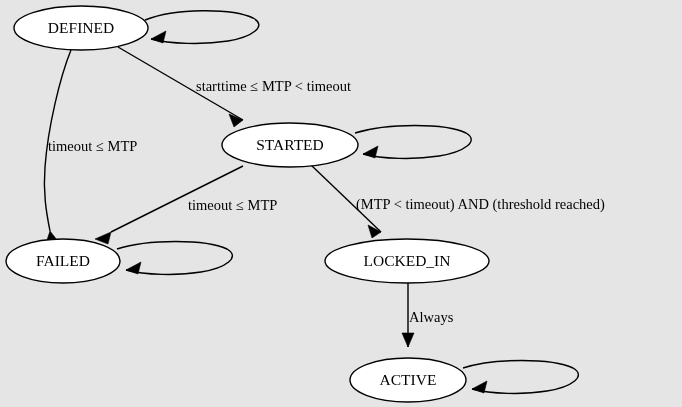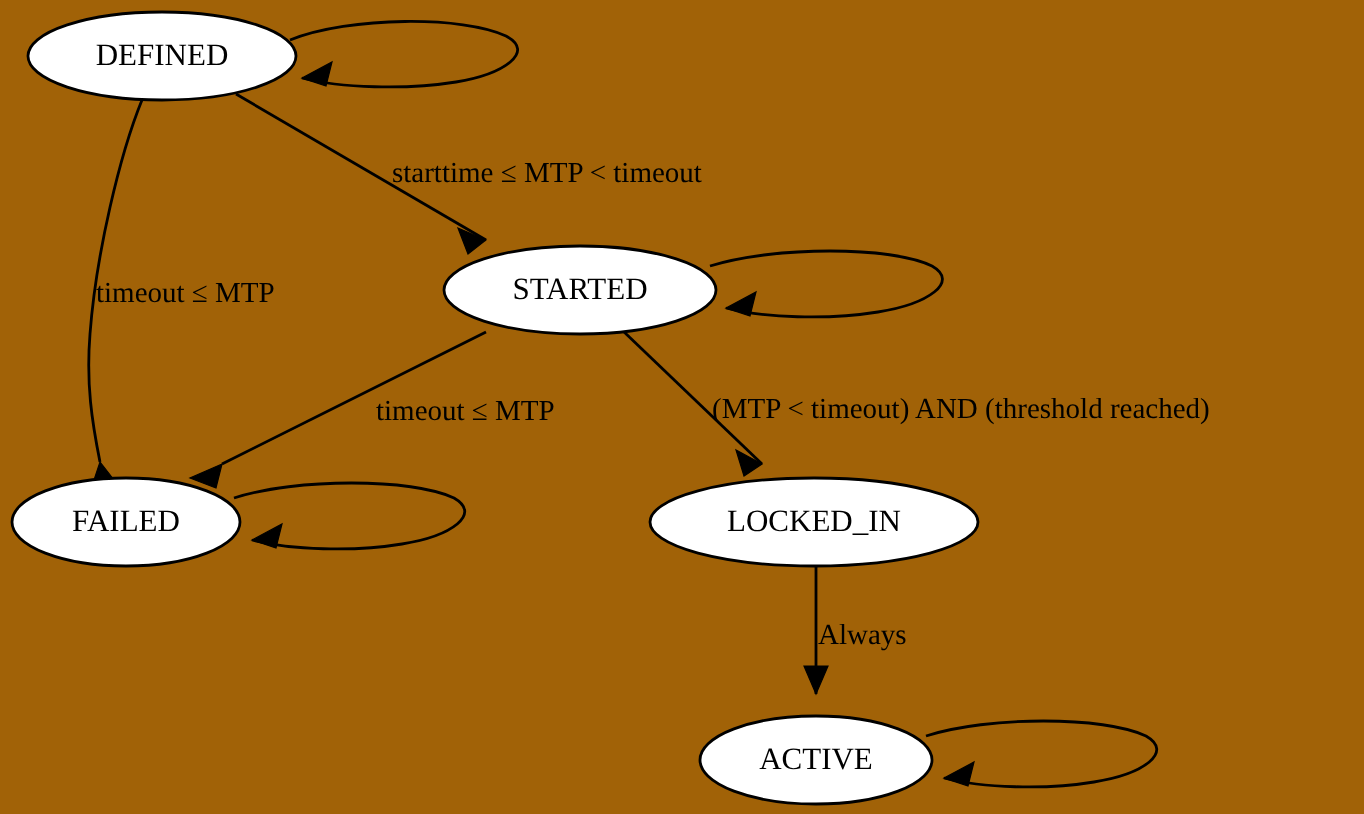--- a/index.html
+++ b/index.html
@@ -4,21 +4,21 @@
 <style>
   html, body {
     margin: 0;
     padding: 0;
     background: #ffffff;
   }
   #diagram-root {
     position: relative;
     width: 682px;
     height: 407px;
-    background: #a16207;
+    background: #e5e5e5;
     overflow: hidden;
     font-family: "Liberation Serif", "DejaVu Serif", serif;
   }
   svg#graph {
     display: block;
     width: 682px;
     height: 407px;
   }
   .node-ellipse {
     fill: #ffffff;

